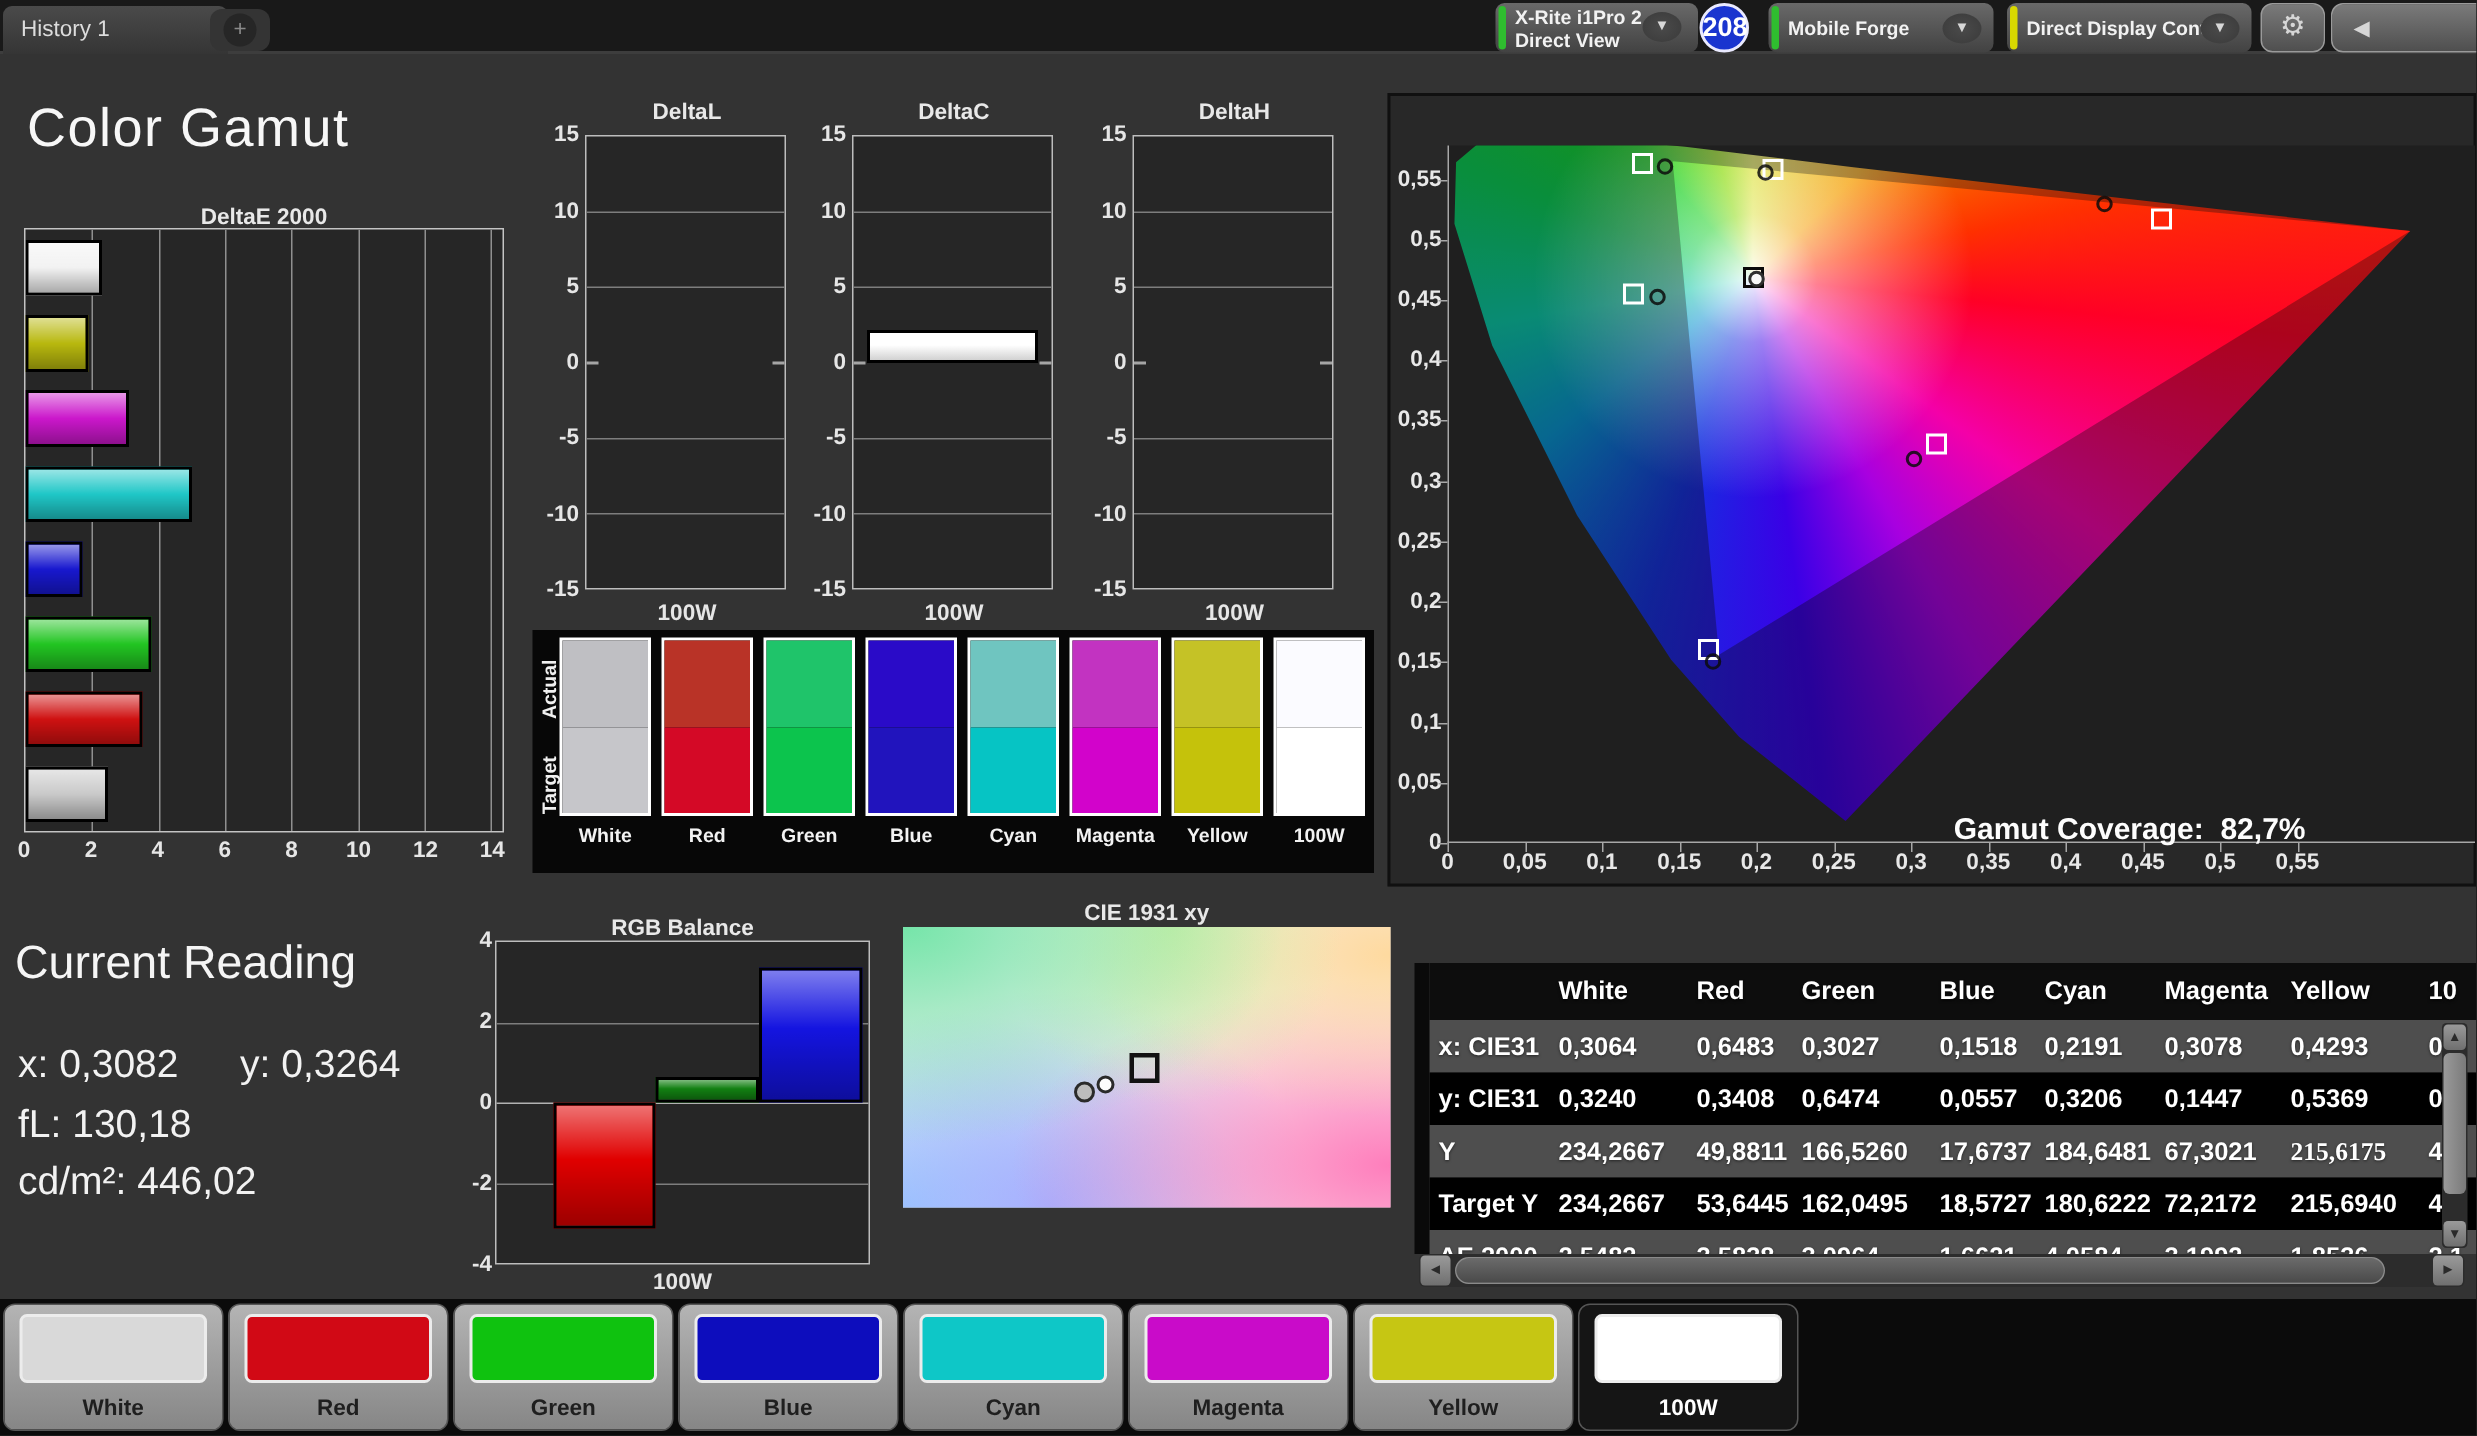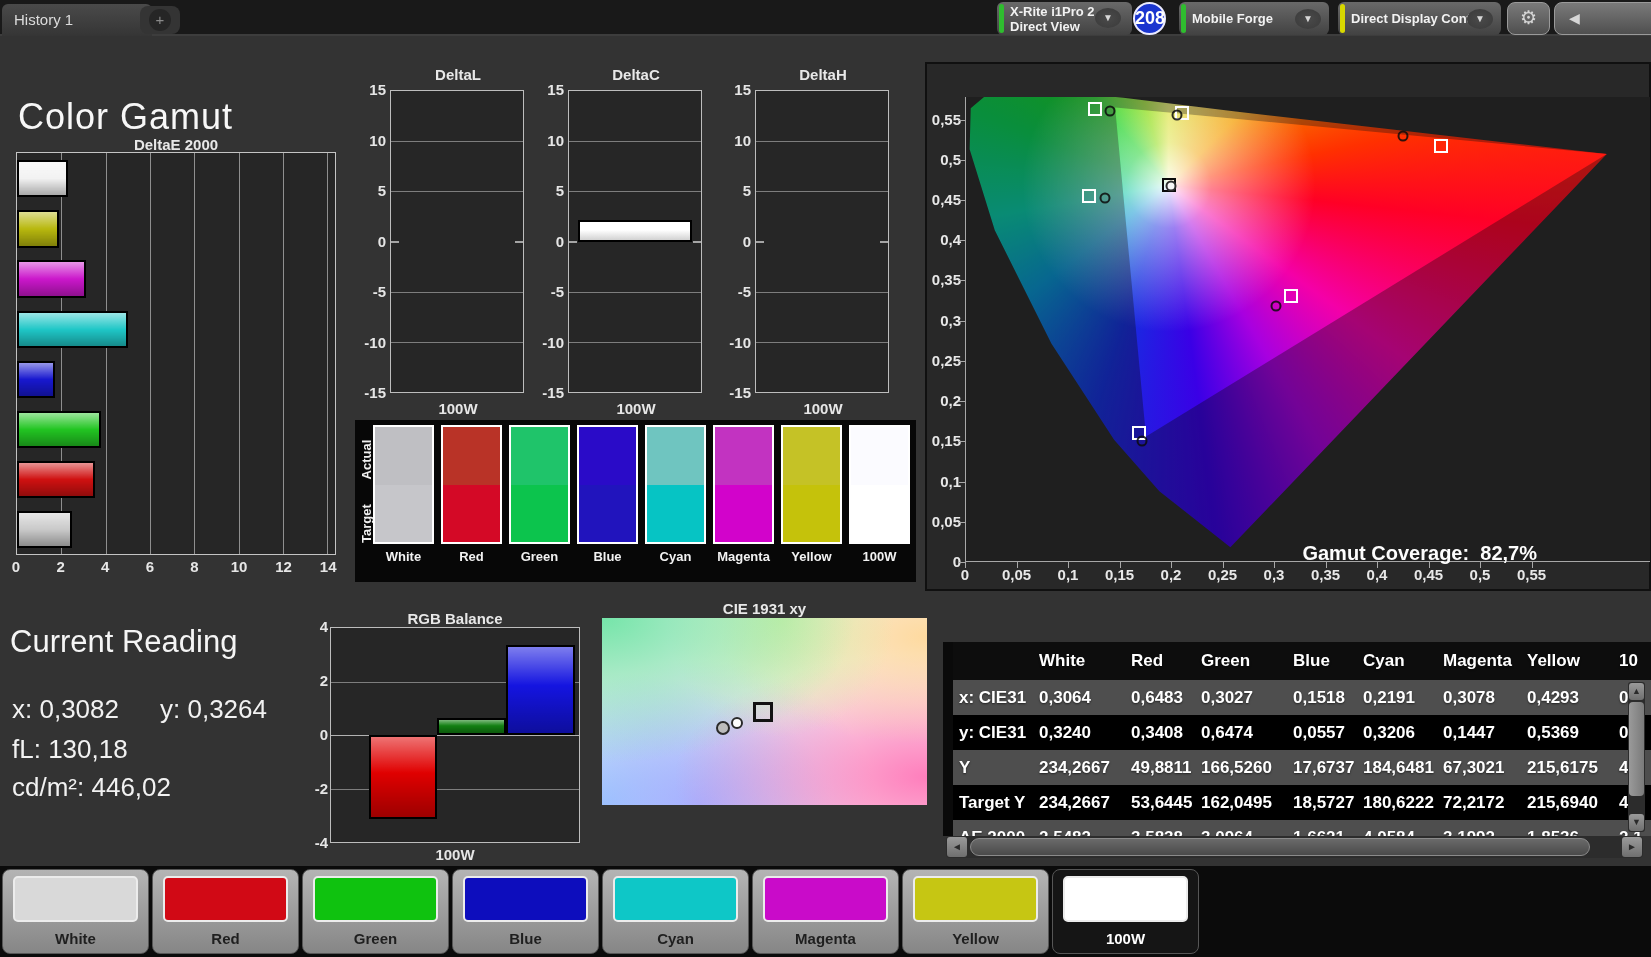--- a/index.html
+++ b/index.html
@@ -16,21 +16,21 @@
   .dd .ddtext { position:absolute; left:13px; top:0; height:100%; display:flex; flex-direction:column; justify-content:center; line-height:15px; white-space:nowrap; }
   .dd .chev { position:absolute; right:8px; top:50%; transform:translateY(-50%); width:26px; height:20px; border-radius:50%; background:radial-gradient(#4a4a4a,#3a3a3a); color:#d8d8d8; font-size:10px; text-align:center; line-height:20px; }
   .dd1 { left:997px; width:135px; }
   .dd2 { left:1179px; width:150px; }
   .dd3 { left:1338px; width:163px; }
   .badge { position:absolute; left:1133px; top:2px; width:33px; height:33px; border-radius:50%; background:#1a35cf; border:2px solid #eaeaff; color:#fff; font-weight:bold; font-size:18px; text-align:center; line-height:29px; }
   .gearbtn { position:absolute; left:1507px; top:2px; width:43px; height:33px; background:linear-gradient(#7a7a7a,#4f4f4f); border:1px solid #9a9a9a; border-radius:8px; color:#d6d6d6; font-size:19px; text-align:center; line-height:30px; }
   .partialbtn { position:absolute; left:1554px; top:2px; width:110px; height:33px; background:linear-gradient(#7a7a7a,#4f4f4f); border:1px solid #9a9a9a; border-radius:8px; color:#d6d6d6; font-size:14px; text-align:left; padding-left:14px; line-height:30px; }
 
   
-  .pagetitle { position:absolute; left:18px; top:64px; font-size:36px; color:#f7f7f7; letter-spacing:1px;margin-top:32px; }
+  .pagetitle { position:absolute; left:18px; top:64px; font-size:36px; color:#f7f7f7; letter-spacing:1px; }
 
   
   .chart-title { position:absolute; color:#e8e8e8; font-size:15px; font-weight:bold; text-align:center; }
   .de-title { left:16px; top:136px; width:320px; }
   .de-plot { position:absolute; left:16px; top:152px; width:320px; height:403px; background:#262626; border:1px solid #c4c4c4; overflow:hidden; }
   .vgrid { position:absolute; top:0; bottom:0; width:1px; background:#8f8f8f; }
   .debar { position:absolute; left:0; border:2px solid #000; }
   .de-xlabels { position:absolute; left:16px; top:558px; width:320px; height:18px; }
   .de-xlabels span { position:absolute; transform:translateX(-50%); color:#e6e6e6; font-size:15px; font-weight:bold; }
 
@@ -457,21 +457,21 @@
         <div class="tcell" style="width: 52px;">0,3</div>
       </div>
       <div class="trow odd">
         <div class="tcell" style="width: 80px;">Y</div>
         <div class="tcell" style="width: 92px;">234,2667</div>
         <div class="tcell" style="width: 70px;">49,8811</div>
         <div class="tcell" style="width: 92px;">166,5260</div>
         <div class="tcell" style="width: 70px;">17,6737</div>
         <div class="tcell" style="width: 80px;">184,6481</div>
         <div class="tcell" style="width: 84px;">67,3021</div>
-        <div class="tcell" style="width: 92px;">215,6175</div>
+        <div class="tcell" style="width: 92px; font-family: Liberation Serif, serif;">215,6175</div>
         <div class="tcell" style="width: 52px;">44</div>
       </div>
       <div class="trow even">
         <div class="tcell" style="width: 80px;">Target Y</div>
         <div class="tcell" style="width: 92px;">234,2667</div>
         <div class="tcell" style="width: 70px;">53,6445</div>
         <div class="tcell" style="width: 92px;">162,0495</div>
         <div class="tcell" style="width: 70px;">18,5727</div>
         <div class="tcell" style="width: 80px;">180,6222</div>
         <div class="tcell" style="width: 84px;">72,2172</div>

